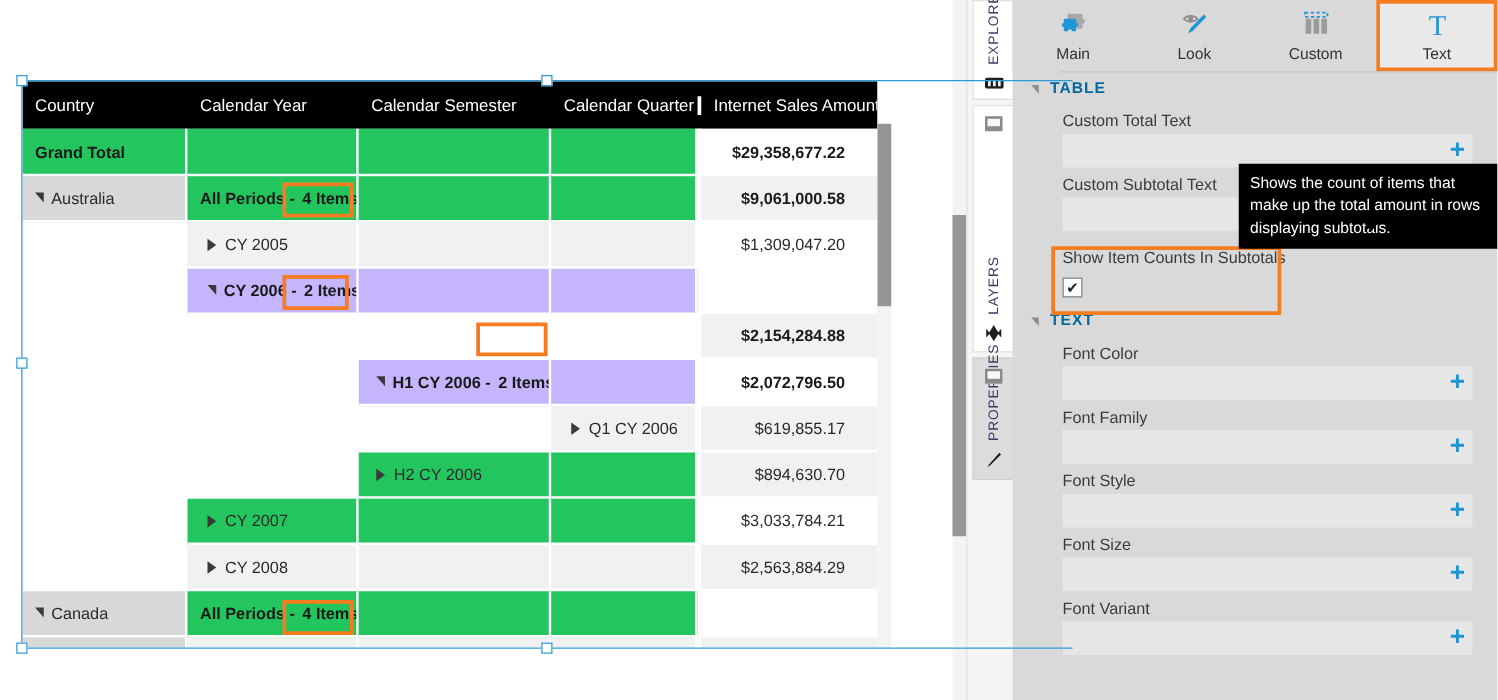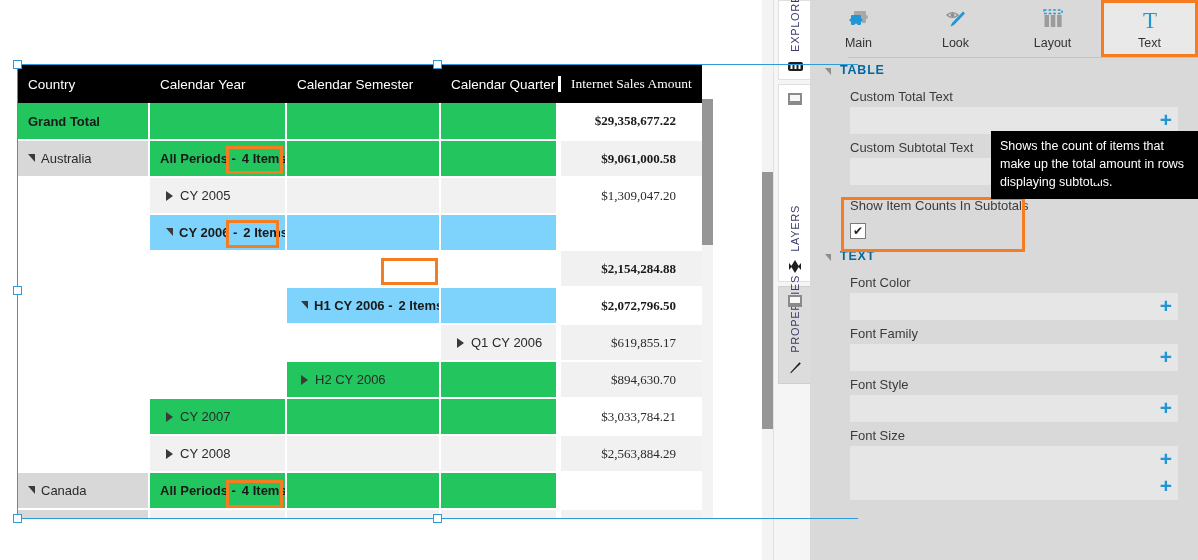--- a/index.html
+++ b/index.html
@@ -66,21 +66,21 @@
     white-space: nowrap;
     overflow: hidden;
   }
   .th.num { text-align: left; }
 
   
   .c1 { width: 132px; flex: 0 0 132px; }
   .c2 { width: 137px; flex: 0 0 137px; }
   .c3 { width: 154px; flex: 0 0 154px; }
   .c4 { width: 117px; flex: 0 0 117px; }
-  .c5 { width: 144px; flex: 0 0 144px; font-family: Liberation Serif, serif; }
+  .c5 { width: 144px; flex: 0 0 144px; }
 
   .thead .c5 { border-left: 3px solid #ffffff; }
 
   .trow { display: flex; position: relative; }
 
   .cell {
     font-size: 13px;
     color: #2a2a2a;
     padding: 0 10px;
     display: flex;
@@ -94,21 +94,21 @@
     justify-content: flex-end;
     border-right: none;
     border-left: 3px solid #ffffff;
     padding-right: 26px;
   }
   .cell.blank { background: transparent; border-bottom: 2px solid #ffffff; }
 
   
   .sh-a { background: #22c55e; }  
   .sh-b { background: #f1f1f1; }  
-  .sh-c { background: #7dd3fc; }  
+  .sh-c { background: #c4b5fd; }  
   .sh-d { background: #d8d8d8; }
   .sh-v1 { background: #ffffff; } 
   .sh-v2 { background: #f1f1f1; } 
 
   .bold { font-weight: bold; color: #1a1a1a; }
 
   
   .tri {
     display: inline-block;
     width: 0; height: 0;
@@ -563,21 +563,21 @@
 
       <div class="rib-btn">
         <div class="rib-ico">
           <svg width="26" height="24" viewBox="0 0 26 24" aria-hidden="true">
             <rect x="4" y="2" width="18" height="3.5" fill="none" stroke="#2196d6" stroke-width="1.4" stroke-dasharray="2.6,2"></rect>
             <rect x="4.5" y="7" width="4.5" height="12" fill="#9b9b9b"></rect>
             <rect x="10.8" y="7" width="4.5" height="12" fill="#9b9b9b"></rect>
             <rect x="17.1" y="7" width="4.5" height="12" fill="#9b9b9b"></rect>
           </svg>
         </div>
-        <div class="rib-label">Layout</div>
+        <div class="rib-label">Custom</div>
       </div>
 
       <div class="rib-btn selected">
         <div class="rib-ico">
           <svg width="26" height="24" viewBox="0 0 26 24" aria-hidden="true">
             <text x="13" y="20" font-family="Liberation Serif, serif" font-size="23" fill="#2196d6" text-anchor="middle">T</text>
           </svg>
         </div>
         <div class="rib-label">Text</div>
       </div>
@@ -638,20 +638,21 @@
     </div>
 
     <div class="field">
       <div class="field-label">Font Size</div>
       <div class="field-input">
         <span class="plus">+</span>
       </div>
     </div>
 
     <div class="field">
+      <div class="field-label">Font Variant</div>
       <div class="field-input">
         <span class="plus">+</span>
       </div>
     </div>
   </div>
 
   <div id="chk-highlight"></div>
 
   <div id="tooltip">Shows the count of items that make up the total amount in rows displaying subtotals.</div>
   <div id="tooltip-tail"></div>

